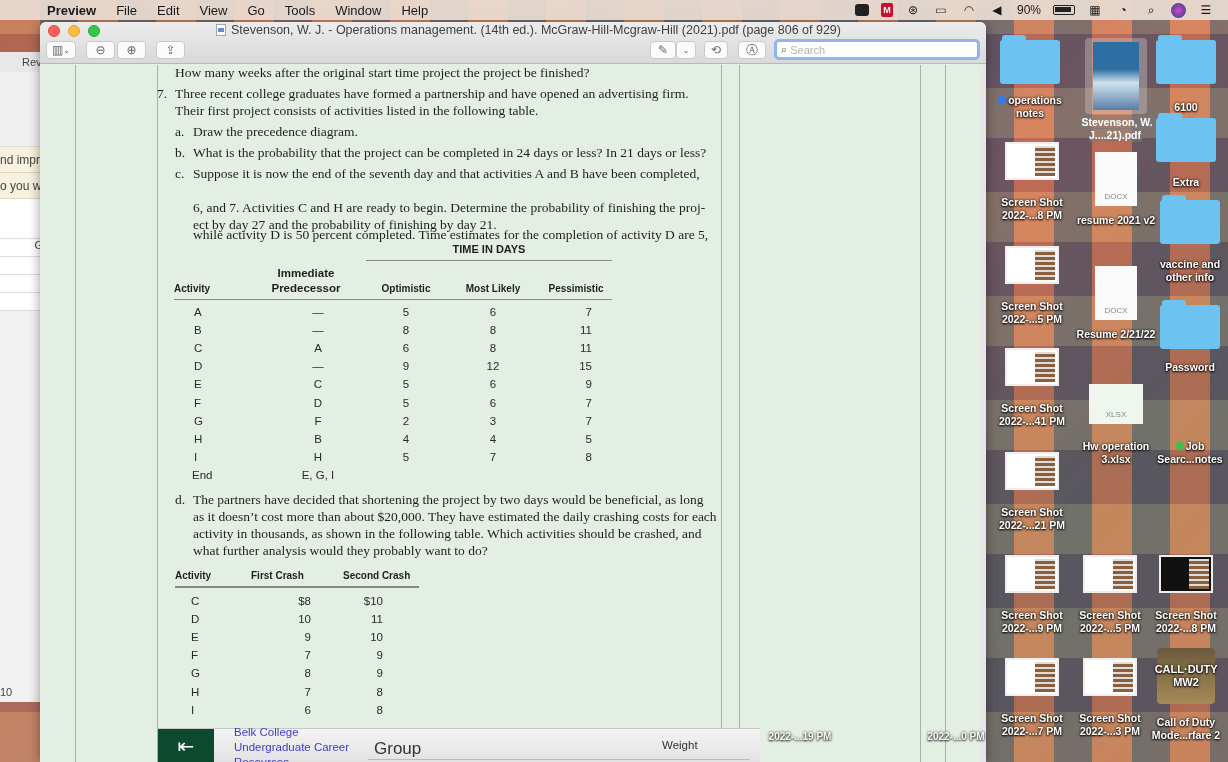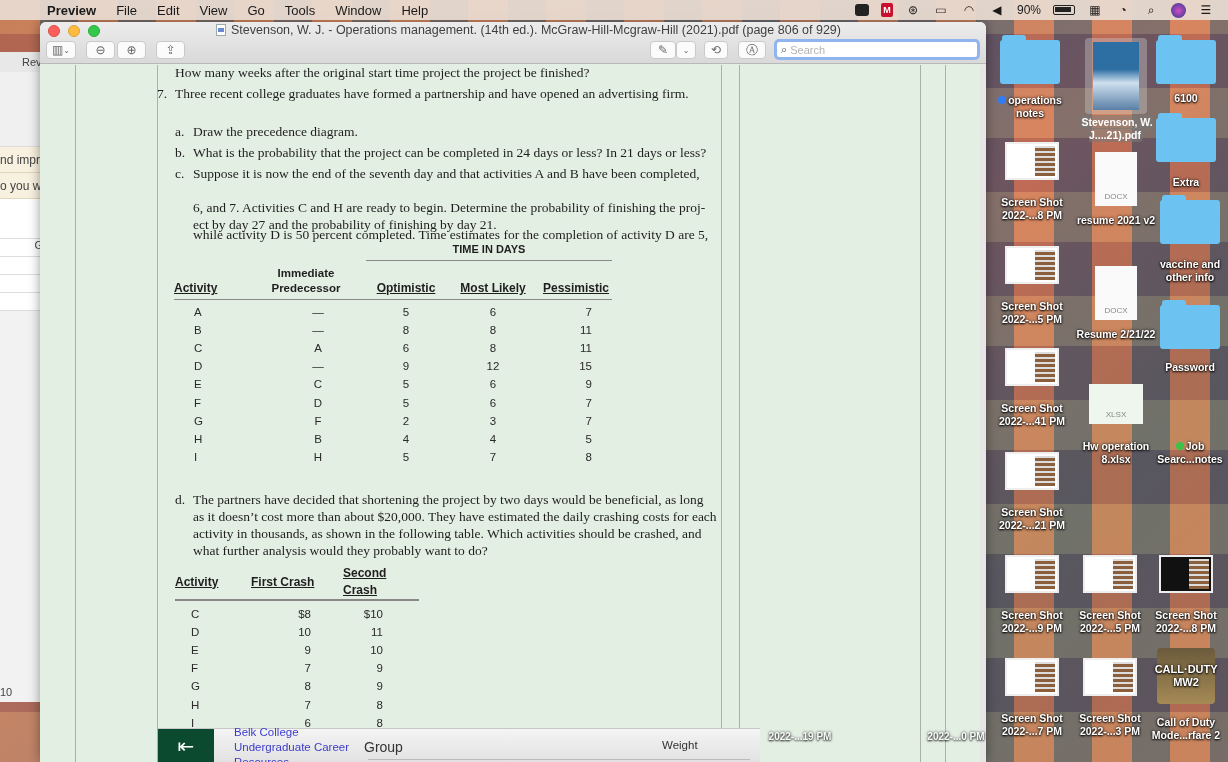--- a/index.html
+++ b/index.html
@@ -88,34 +88,34 @@
   .scroll-strip { position: absolute; right: 0; top: 0; width: 6px; bottom: 0; background: #e6e6e6; }
 
   .page {
     position: absolute; left: 118px; top: 0; width: 560px; height: 700px;
     font-family: "Liberation Serif", serif; color: #1e1e1e; font-size: 13.5px; line-height: 17px;
   }
   .page p { position: absolute; }
   .sans { font-family: "Liberation Sans", sans-serif; }
 
   table.tbl { position: absolute; border-collapse: collapse; font-family: "Liberation Sans", sans-serif; font-size: 11.5px; color: #2a2a2a; }
-  table.tbl th { font-weight: bold; font-size: 12px; color: #1e1e1e; text-decoration: underline; }
+  table.tbl th { font-weight: bold; font-size: 10px; color: #1e1e1e; }
   table.tbl td { height: 18.2px; }
 
   
   .web-bar {
     position: absolute; left: 158px; top: 728px; width: 602px; height: 34px;
     background: linear-gradient(#f4f4f4, #e2e2e2); z-index: 5; border-top: 1px solid #c8c8c8;
   }
   .web-bar .back-btn {
     position: absolute; left: 0; top: 0; width: 56px; height: 34px; background: #0b4a2e;
     color: #fff; font-size: 20px; display: flex; align-items: center; justify-content: center;
   }
   .web-bar .links { position: absolute; left: 76px; top: -4px; font-size: 11.5px; color: #3c3ccc; line-height: 15px; }
-  .web-bar .group { position: absolute; left: 206px; top: 10px; font-size: 14px; color: #333; }
+  .web-bar .group { position: absolute; left: 216px; top: 10px; font-size: 17px; color: #333; }
   .web-bar .weight { position: absolute; left: 504px; top: 10px; font-size: 11.5px; color: #333; }
   .web-bar .rule { position: absolute; left: 210px; right: 10px; top: 30px; height: 1px; background: #bbb; }
 
   
   .desk-icon { position: absolute; width: 80px; text-align: center; color: #fff; font-size: 10.5px; font-weight: bold; line-height: 13px; text-shadow: 0 1px 2px #000, 0 0 3px #000; }
   .folder { width: 60px; height: 44px; margin: 0 auto; background: #6cc3f2; border-radius: 3px; position: relative; }
   .folder::before { content: ""; position: absolute; left: 2px; top: -5px; width: 24px; height: 7px; background: #6cc3f2; border-radius: 3px 3px 0 0; }
   .thumb { width: 54px; height: 38px; margin: 0 auto; background: #fff; border: 2px solid #eee; position: relative; }
   .thumb::after { content: ""; position: absolute; right: 2px; top: 2px; width: 20px; height: 30px; background: repeating-linear-gradient(0deg,#8b5e3c 0 3px,#ddd 3px 5px); }
   .thumb.dark { background: #111; }
@@ -224,20 +224,21 @@
     <div class="gutter-line" style="left:699px;"></div>
     <div class="gutter-line" style="left:880px;"></div>
     <div class="gutter-line" style="left:905px;"></div>
     <div class="scroll-strip"></div>
 
     <div class="page">
       <p style="left:17px;top:-1px;">How many weeks after the original start time project the project be finished?</p>
 
       <p style="left:-1px;top:20px;">7.</p>
       <p style="left:17px;top:20px;">Three recent college graduates have formed a partnership and have opened an advertising firm.</p>
+      <p style="left:17px;top:37px;">Their first project consists of activities listed in the following table.</p>
 
       <p style="left:17px;top:58px;">a.</p>
       <p style="left:35px;top:58px;">Draw the precedence diagram.</p>
 
       <p style="left:17px;top:79px;">b.</p>
       <p style="left:35px;top:79px;white-space:nowrap;">What is the probability that the project can be completed in 24 days or less? In 21 days or less?</p>
 
       <p style="left:17px;top:100px;">c.</p>
       <p style="left:35px;top:100px;white-space:nowrap;">Suppose it is now the end of the seventh day and that activities A and B have been completed,</p>
       <p style="left:35px;top:117px;white-space:nowrap;margin-top:44px;">while activity D is 50 percent completed. Time estimates for the completion of activity D are 5,</p>
@@ -320,20 +321,27 @@
             <td style="text-align:center;">4</td>
             <td style="text-align:right;padding-right:20px;">5</td>
           </tr>
           <tr>
             <td style="padding-left:20px;">I</td>
             <td style="text-align:center;">H</td>
             <td style="text-align:center;">5</td>
             <td style="text-align:center;">7</td>
             <td style="text-align:right;padding-right:20px;">8</td>
           </tr>
+          <tr>
+            <td style="padding-left:18px;">End</td>
+            <td style="text-align:center;">E, G, I</td>
+            <td></td>
+            <td></td>
+            <td></td>
+          </tr>
         </tbody>
       </table>
 
       <p style="left:17px;top:426px;">d.</p>
       <p style="left:35px;top:426px;white-space:nowrap;">The partners have decided that shortening the project by two days would be beneficial, as long</p>
       <p style="left:35px;top:443px;white-space:nowrap;">as it doesn’t cost more than about $20,000. They have estimated the daily crashing costs for each</p>
       <p style="left:35px;top:460px;white-space:nowrap;">activity in thousands, as shown in the following table. Which activities should be crashed, and</p>
       <p style="left:35px;top:477px;white-space:nowrap;">what further analysis would they probably want to do?</p>
 
       <table class="tbl" style="left:17px;top:500px;width:244px;">
@@ -408,21 +416,21 @@
   <div style="margin-top:10px;"><span class="dot" style="background:#2f7df6;"></span><span>operations notes</span></div>
 </div>
 <div class="desk-icon" style="left:1076px;top:38px;">
   <div class="pdf-book">
       <div></div>
     </div>
   <div style="margin-top:2px;"><span class="label-pill">Stevenson, W. J....21).pdf</span></div>
 </div>
 <div class="desk-icon" style="left:1146px;top:40px;">
   <div class="folder"></div>
-  <div style="margin-top:8px;">6100</div>
+  <div style="margin-top:17px;">6100</div>
 </div>
 
 <div class="desk-icon" style="left:992px;top:142px;">
   <div class="thumb"></div>
   <div style="margin-top:16px;">Screen Shot 2022-...8 PM</div>
 </div>
 <div class="desk-icon" style="left:1076px;top:152px;">
   <div class="doc-file">
       <span>DOCX</span>
     </div>
@@ -453,21 +461,21 @@
 </div>
 
 <div class="desk-icon" style="left:992px;top:348px;">
   <div class="thumb"></div>
   <div style="margin-top:16px;">Screen Shot 2022-...41 PM</div>
 </div>
 <div class="desk-icon" style="left:1076px;top:384px;">
   <div class="doc-file" style="width:54px;height:40px;background:#eef6ee;padding-left:41px;">
       <span>XLSX</span>
     </div>
-  <div style="margin-top:16px;">Hw operation 8.xlsx</div>
+  <div style="margin-top:16px;">Hw operation 3.xlsx</div>
 </div>
 <div class="desk-icon" style="left:1150px;top:440px;">
   <div><span class="dot" style="background:#3cc24a;"></span><span>Job Searc...notes</span></div>
 </div>
 
 <div class="desk-icon" style="left:992px;top:452px;">
   <div class="thumb"></div>
   <div style="margin-top:16px;">Screen Shot 2022-...21 PM</div>
 </div>
 

